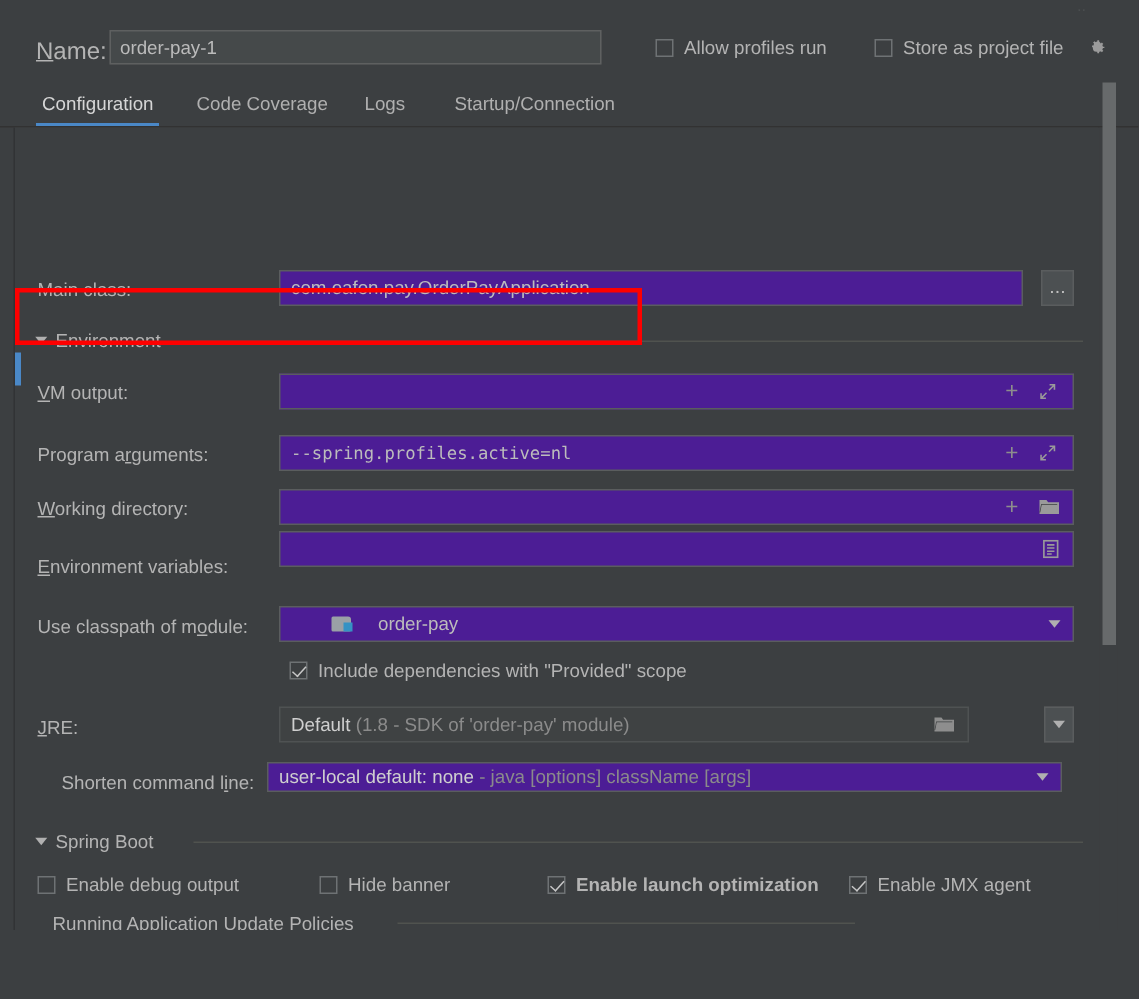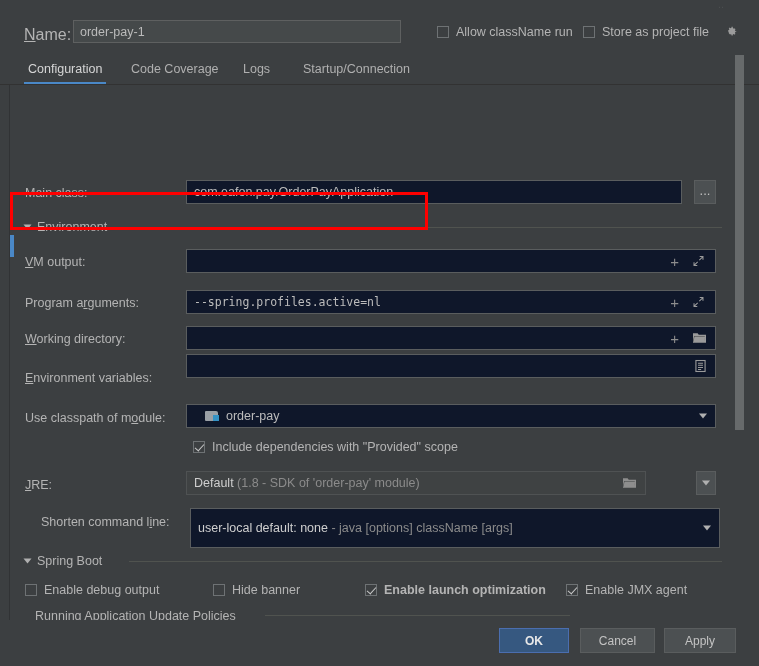--- a/index.html
+++ b/index.html
@@ -37,21 +37,21 @@
   .tab.active{color:#d6d6d6;}
   .tab.active::after{content:"";position:absolute;left:0;right:0;bottom:0;height:2px;background:#4a88c7;}
   .tabline{position:absolute;left:0;top:84px;width:759px;height:1px;background:#323232;}
 
   
   .panel{position:absolute;left:9px;top:85px;width:722px;height:535px;background:#3c3f41;
          border-left:1px solid #313335;overflow:hidden;}
   .leftmark{position:absolute;left:0px;top:150px;width:4px;height:22px;background:#4a88c7;}
   .flabel{position:absolute;font-size:12.5px;color:#b4b4b4;white-space:nowrap;}
   .field{
-    position:absolute;background:#0f172a;border:1px solid #5a5d5e;box-sizing:border-box;
+    position:absolute;background:#4c1d95;border:1px solid #5a5d5e;box-sizing:border-box;
     color:#bcbcbc;font-size:12.5px;
   }
   .field .txt{position:absolute;left:7px;top:50%;transform:translateY(-50%);white-space:nowrap;}
   .field.disabled{background:#3f4243;border-color:#4f5253;}
   .mono{font-family:"DejaVu Sans Mono","Liberation Mono",monospace;font-size:11.5px;color:#bcbcbc;}
   .btnsq{position:absolute;background:#4c5052;border:1px solid #5a5d5e;box-sizing:border-box;
          color:#c0c0c0;text-align:center;}
 
   
   .sechdr{position:absolute;font-size:12.5px;color:#b4b4b4;display:flex;align-items:center;gap:7px;}
@@ -98,21 +98,21 @@
 <body>
 
 <div class="win">
 
   <div class="namebar">
     <div class="lbl-name"><u>N</u><span>ame:</span></div>
     <div class="name-field">order-pay-1</div>
 
     <div class="cbrow" style="left:437px;">
       <span class="cb"></span>
-      <span>Allow className run</span>
+      <span>Allow profiles run</span>
     </div>
 
     <div class="cbrow" style="left:583px;">
       <span class="cb"></span>
       <span>Store as project file</span>
     </div>
 
     <span class="gear">
       <svg width="14" height="14" viewBox="0 0 16 16">
           <path fill="#9b9b9b" d="M8 5.2A2.8 2.8 0 1 0 8 10.8 2.8 2.8 0 0 0 8 5.2zm0 4.3A1.5 1.5 0 1 1 8 6.5a1.5 1.5 0 0 1 0 3zM14 7h-1.1a4.9 4.9 0 0 0-.5-1.3l.8-.8-1.1-1.1-.8.8A4.9 4.9 0 0 0 10 3.1V2H8.6v1.1c-.5.1-.9.3-1.3.5l-.8-.8-1.1 1.1.8.8c-.2.4-.4.8-.5 1.3H4.6v1.4h1.1c.1.5.3.9.5 1.3l-.8.8 1.1 1.1.8-.8c.4.2.8.4 1.3.5V12H10v-1.1c.5-.1.9-.3 1.3-.5l.8.8 1.1-1.1-.8-.8c.2-.4.4-.8.5-1.3H14V7z"></path>
@@ -196,21 +196,21 @@
             <rect x="1" y="1" width="10" height="12" fill="none" stroke="#9a9a9a" stroke-width="1.2"></rect>
             <path stroke="#9a9a9a" stroke-width="1.1" d="M3.3 4h5.4M3.3 6.3h5.4M3.3 8.6h5.4M3.3 10.7h3.4"></path>
           </svg>
       </span>
     </div>
 
     <div class="flabel" style="left:15px;top:326px;">
       <span>Use classpath of m</span><u>o</u><span>dule:</span>
     </div>
     <div class="field" style="left:176px;top:319px;width:530px;height:24px;">
-      <span class="txt" style="left:8px;display:flex;align-items:center;gap:7px;padding-left:10px;">
+      <span class="txt" style="left:24px;display:flex;align-items:center;gap:17px;padding-left:10px;">
         <span class="modicon">
             <span class="f1"></span>
             <span class="f2"></span>
           </span>
         <span>order-pay</span>
       </span>
       <span class="caret"></span>
     </div>
 
     <div class="cbline" style="left:183px;top:355px;">
@@ -234,21 +234,21 @@
           </svg>
       </span>
     </div>
     <div class="btnsq" style="left:686px;top:386px;width:20px;height:24px;">
       <span class="caret" style="right:5px;"></span>
     </div>
 
     <div class="flabel" style="left:31px;top:430px;">
       <span>Shorten command l</span><u>i</u><span>ne:</span>
     </div>
-    <div class="field" style="left:180px;top:423px;width:530px;height:40px;">
+    <div class="field" style="left:168px;top:423px;width:530px;height:20px;">
       <span class="txt">
         <span class="strong">user-local default: none</span>
         <span class="grey">- java [options] className [args]</span>
       </span>
       <span class="caret"></span>
     </div>
 
     <div class="sechdr" style="left:15px;top:469px;">
       <span class="tri"></span>
       <span>Spring Boot</span>
@@ -275,21 +275,15 @@
     <div class="flabel" style="left:25px;top:524px;">Running Application Update Policies</div>
     <div class="secline" style="left:255px;top:530px;width:305px;"></div>
 
   </div>
 
   <div class="sbtrack"></div>
   <div class="sbthumb"></div>
 
   <div class="redbox"></div>
 
-  <div class="bbar">
-    <div class="btn primary" style="left:499px;top:8px;width:70px;">OK</div>
-    <div class="btn" style="left:580px;top:8px;width:75px;">Cancel</div>
-    <div class="btn" style="left:664px;top:8px;width:72px;">Apply</div>
-
-  </div>
 
   <div class="bottomghost">&nbsp;</div>
 </div>
 
 </body></html>

